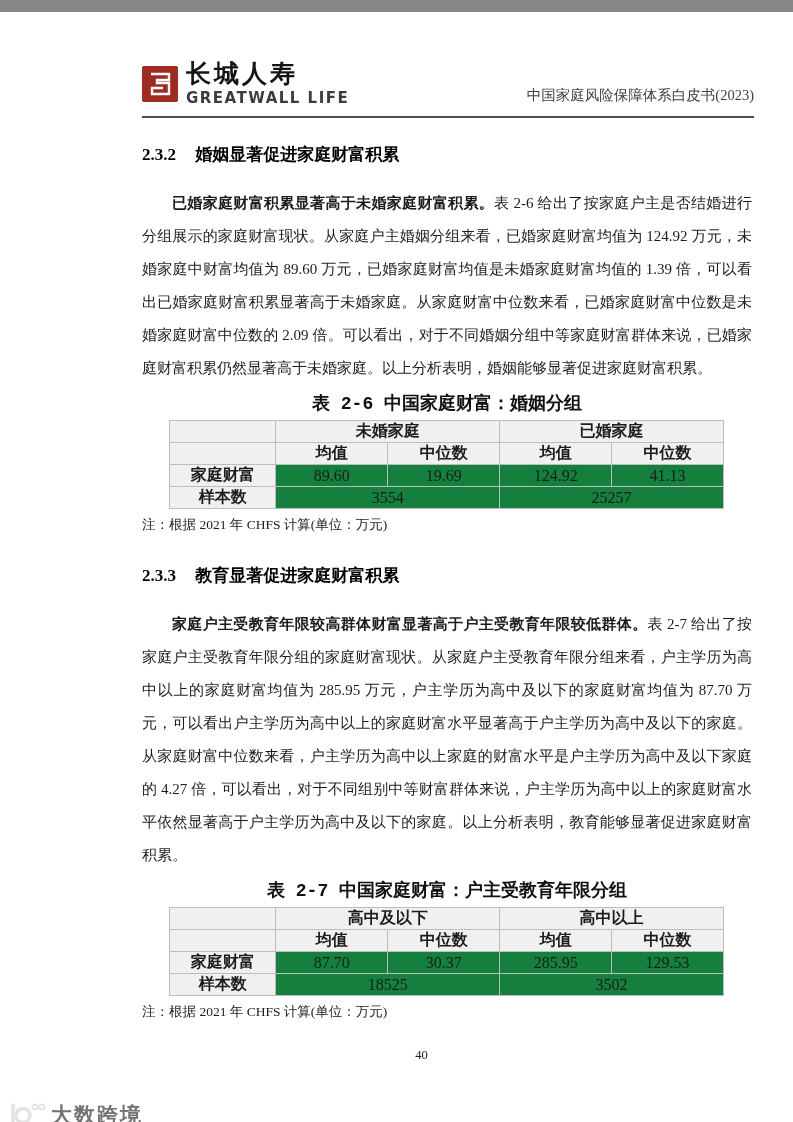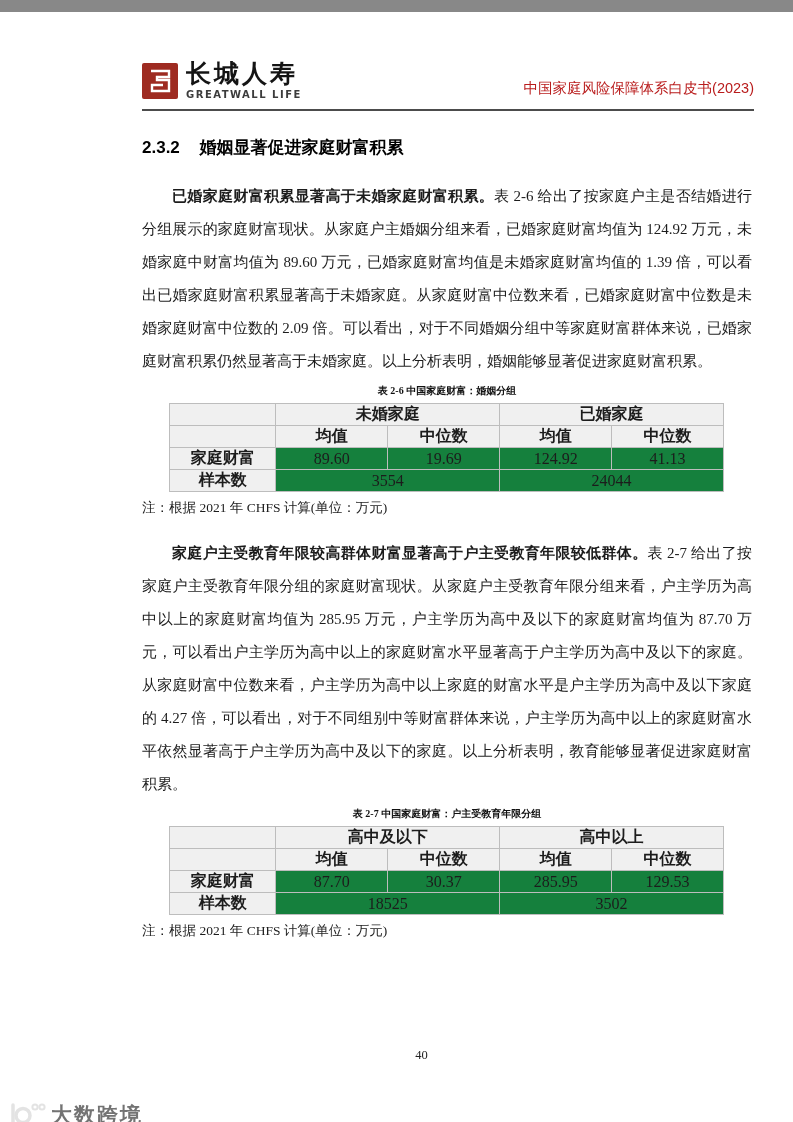--- a/index.html
+++ b/index.html
@@ -22,50 +22,50 @@
   .logo { display: flex; align-items: center; gap: 8px; }
   .logo-mark svg { display: block; }
   .logo-text { display: flex; flex-direction: column; }
   .logo-cn {
     font-family: "DejaVu Serif", serif;
     font-size: 25px; font-weight: bold; letter-spacing: 3px;
     color: #141414; line-height: 1.05;
   }
   .logo-en {
     font-family: "DejaVu Sans", sans-serif;
-    font-size: 10px; font-weight: bold; letter-spacing: 1.5px;
+    font-size: 15px; font-weight: bold; letter-spacing: 1.5px;
     color: #3c3c3c; margin-top: 2px;
   }
   .doc-title {
-    font-size: 14.5px; color: #b91c1c; padding-bottom: 2px;
-    font-family: Liberation Sans, sans-serif;
+    font-size: 14.5px; color: #404040; padding-bottom: 2px;
+    font-family: Liberation Serif, serif;
   }
   .rule { border-bottom: 2px solid #4c4c4c; margin-top: 9px; }
 
   
   .content { margin: 0 83px 0 100px; }
   .sec-heading {
-    font-family: Liberation Sans, sans-serif;
+    font-family: Liberation Serif, serif;
     font-size: 17px; font-weight: bold; color: #000;
     line-height: 24px; margin: 0;
   }
   .sec-heading.first { margin-top: 25px; }
   .sec-heading.second { margin-top: 30px; }
   .sec-title { margin-left: 15px; }
 
   .para {
     font-size: 15px; line-height: 33px;
     text-align: justify; text-indent: 2em;
     margin: 20px 0 6px 0;
   }
   .para .lead { font-weight: bold; }
 
   .tbl-caption {
-    font-family: Liberation Serif, serif;
-    font-weight: bold; font-size: 10px;
+    font-family: Liberation Mono, monospace;
+    font-weight: bold; font-size: 18px;
     text-align: center; margin: 0 0 5px 0; color: #111;
   }
   table.data {
     width: 555px; margin-left: 27px;
     border-collapse: collapse; font-size: 16px;
     table-layout: fixed;
   }
   table.data col.c0 { width: 19.2%; }
   table.data col.cx { width: 20.2%; }
   table.data td {
@@ -157,27 +157,31 @@
         <tr>
           <td class="hd">家庭财富</td>
           <td class="num">89.60</td>
           <td class="num">19.69</td>
           <td class="num">124.92</td>
           <td class="num">41.13</td>
         </tr>
         <tr>
           <td class="hd">样本数</td>
           <td class="num" colspan="2">3554</td>
-          <td class="num" colspan="2">24044</td>
+          <td class="num" colspan="2">25257</td>
         </tr>
       </tbody>
     </table>
 
     <p class="note">注：根据 2021 年 CHFS 计算(单位：万元)</p>
 
+    <h2 class="sec-heading second">
+      <span class="sec-num">2.3.3</span>
+      <span class="sec-title">教育显著促进家庭财富积累</span>
+    </h2>
 
     <p class="para">
       <span class="lead">家庭户主受教育年限较高群体财富显著高于户主受教育年限较低群体。</span><span>表 2-7 给出了按家庭户主受教育年限分组的家庭财富现状。从家庭户主受教育年限分组来看，户主学历为高中以上的家庭财富均值为 285.95 万元，户主学历为高中及以下的家庭财富均值为 87.70 万元，可以看出户主学历为高中以上的家庭财富水平显著高于户主学历为高中及以下的家庭。从家庭财富中位数来看，户主学历为高中以上家庭的财富水平是户主学历为高中及以下家庭的 4.27 倍，可以看出，对于不同组别中等财富群体来说，户主学历为高中以上的家庭财富水平依然显著高于户主学历为高中及以下的家庭。以上分析表明，教育能够显著促进家庭财富积累。</span>
     </p>
 
     <div class="tbl-caption">表 2-7 中国家庭财富：户主受教育年限分组</div>
 
     <table class="data">
       <colgroup>
         <col class="c0">

